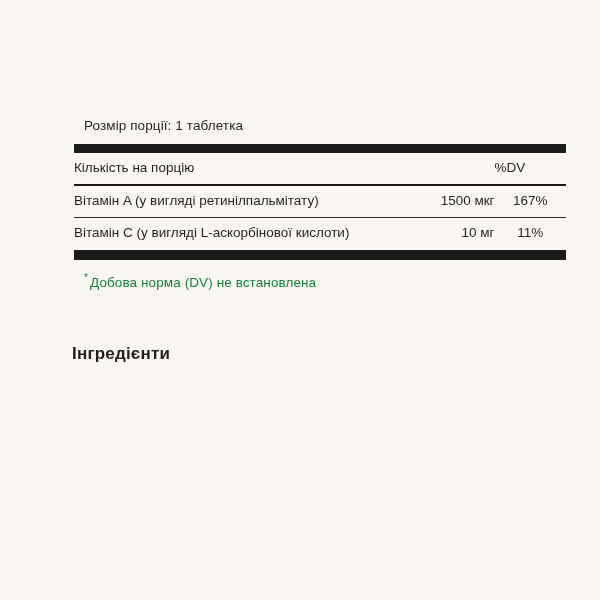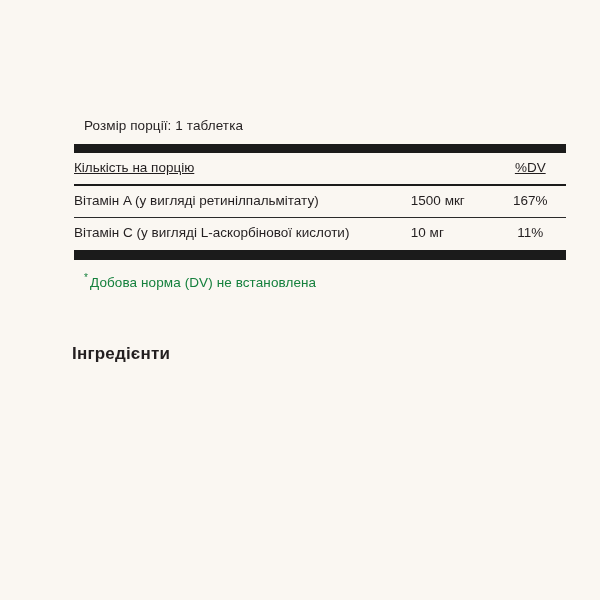--- a/index.html
+++ b/index.html
@@ -64,33 +64,32 @@
     color: #231f20;
     padding: 6px 0 7px 0;
     line-height: 1.38;
   }
   td.name {
     width: 330px;
     padding-left: 10px;
   }
   td.amount {
     width: 82px;
-    text-align: left;
+    text-align: right;
   }
   td.dv {
     width: 70px;
     text-align: center;
     padding-left: 4px;
   }
   tr.header td {
     padding-bottom: 6px;
-    text-decoration: underline;
   }
   tr.header td.dv {
-    text-align: center;
+    text-align: left;
   }
   .note {
     font-size: 13.5px;
     color: #15803d;
     padding: 12px 0 0 10px;
     letter-spacing: 0.1px;
   }
   .note .star {
     font-size: 10px;
     vertical-align: super;

